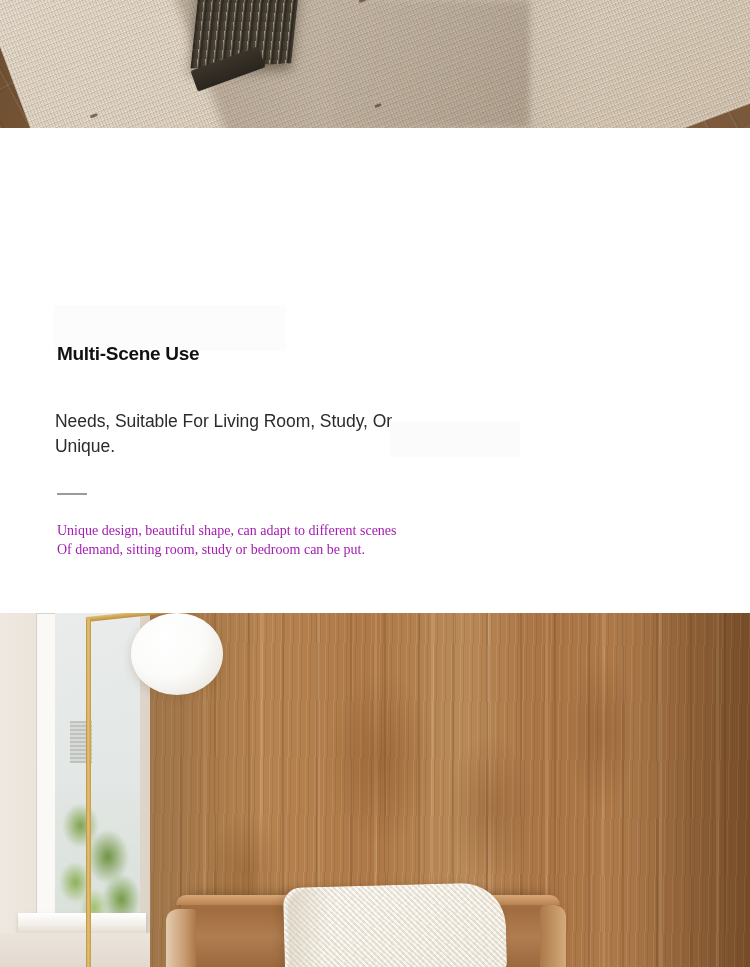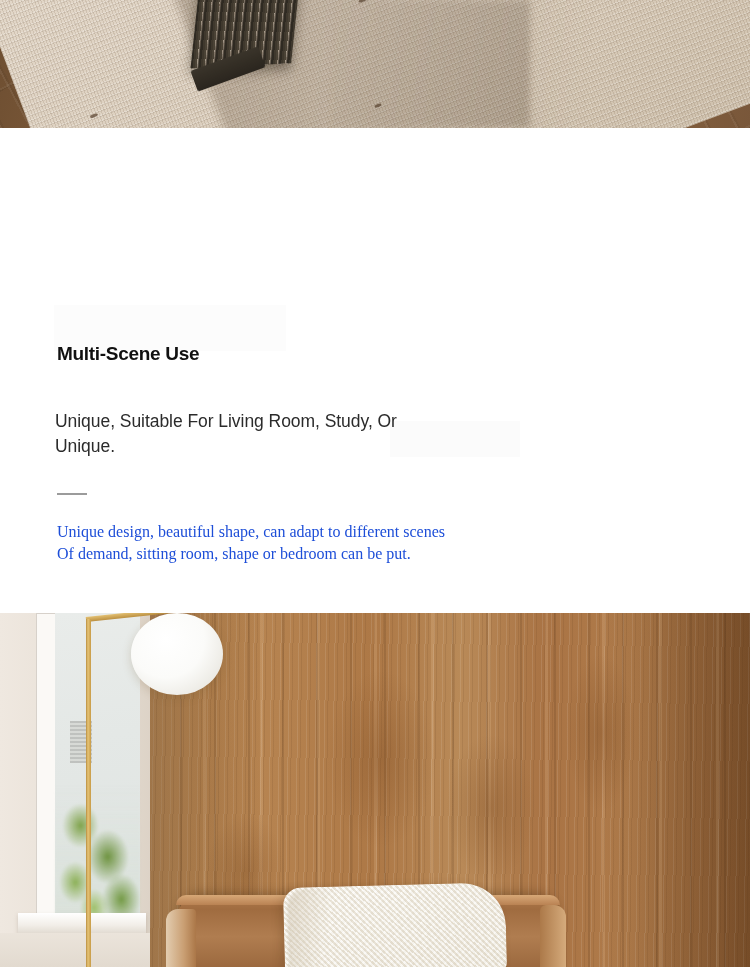--- a/index.html
+++ b/index.html
@@ -124,21 +124,21 @@
   .body-copy .l3 { display:block; }
 
   .divider {
     position:absolute; left:57px; top:365px; width:30px; height:2px;
     background:#9b9b9b;
   }
 
   .caption {
     position:absolute; left:57px; top:393px; width:420px;
     font-family:"Liberation Serif", serif;
-    font-size:16px; color:#1d4ed8; line-height:1.36;
+    font-size:14px; color:#a21caf; line-height:1.36;
   }
   .caption span { display:block; }
 
   
   .bottom-band {
     position:absolute; left:0; top:613px; width:750px; height:354px;
     overflow:hidden;
     background:#b07c4e;
   }
   
@@ -301,29 +301,29 @@
   </div>
 
   <div class="content">
 
     <div class="ghost-panel-a"></div>
     <div class="ghost-panel-b"></div>
 
     <h1 class="headline">Multi-Scene Use</h1>
 
     <p class="body-copy">
-      <span class="l2">Unique, Suitable For Living Room, Study, Or</span>
+      <span class="l2">Needs, Suitable For Living Room, Study, Or</span>
       <span class="l3">Unique.</span>
     </p>
 
     <div class="divider"></div>
 
     <p class="caption">
       <span>Unique design, beautiful shape, can adapt to different scenes</span>
-      <span>Of demand, sitting room, shape or bedroom can be put.</span>
+      <span>Of demand, sitting room, study or bedroom can be put.</span>
     </p>
   </div>
 
   <div class="bottom-band">
 
     <div class="wood-wall">
       <span class="wood-grain-knot" style="left:180px;top:56px;width:110px;height:180px;"></span>
       <span class="wood-grain-knot" style="left:300px;top:120px;width:90px;height:150px;"></span>
       <span class="wood-grain-knot" style="left:60px;top:200px;width:80px;height:120px;"></span>
       <span class="wood-grain-knot" style="left:420px;top:40px;width:70px;height:160px;"></span>

